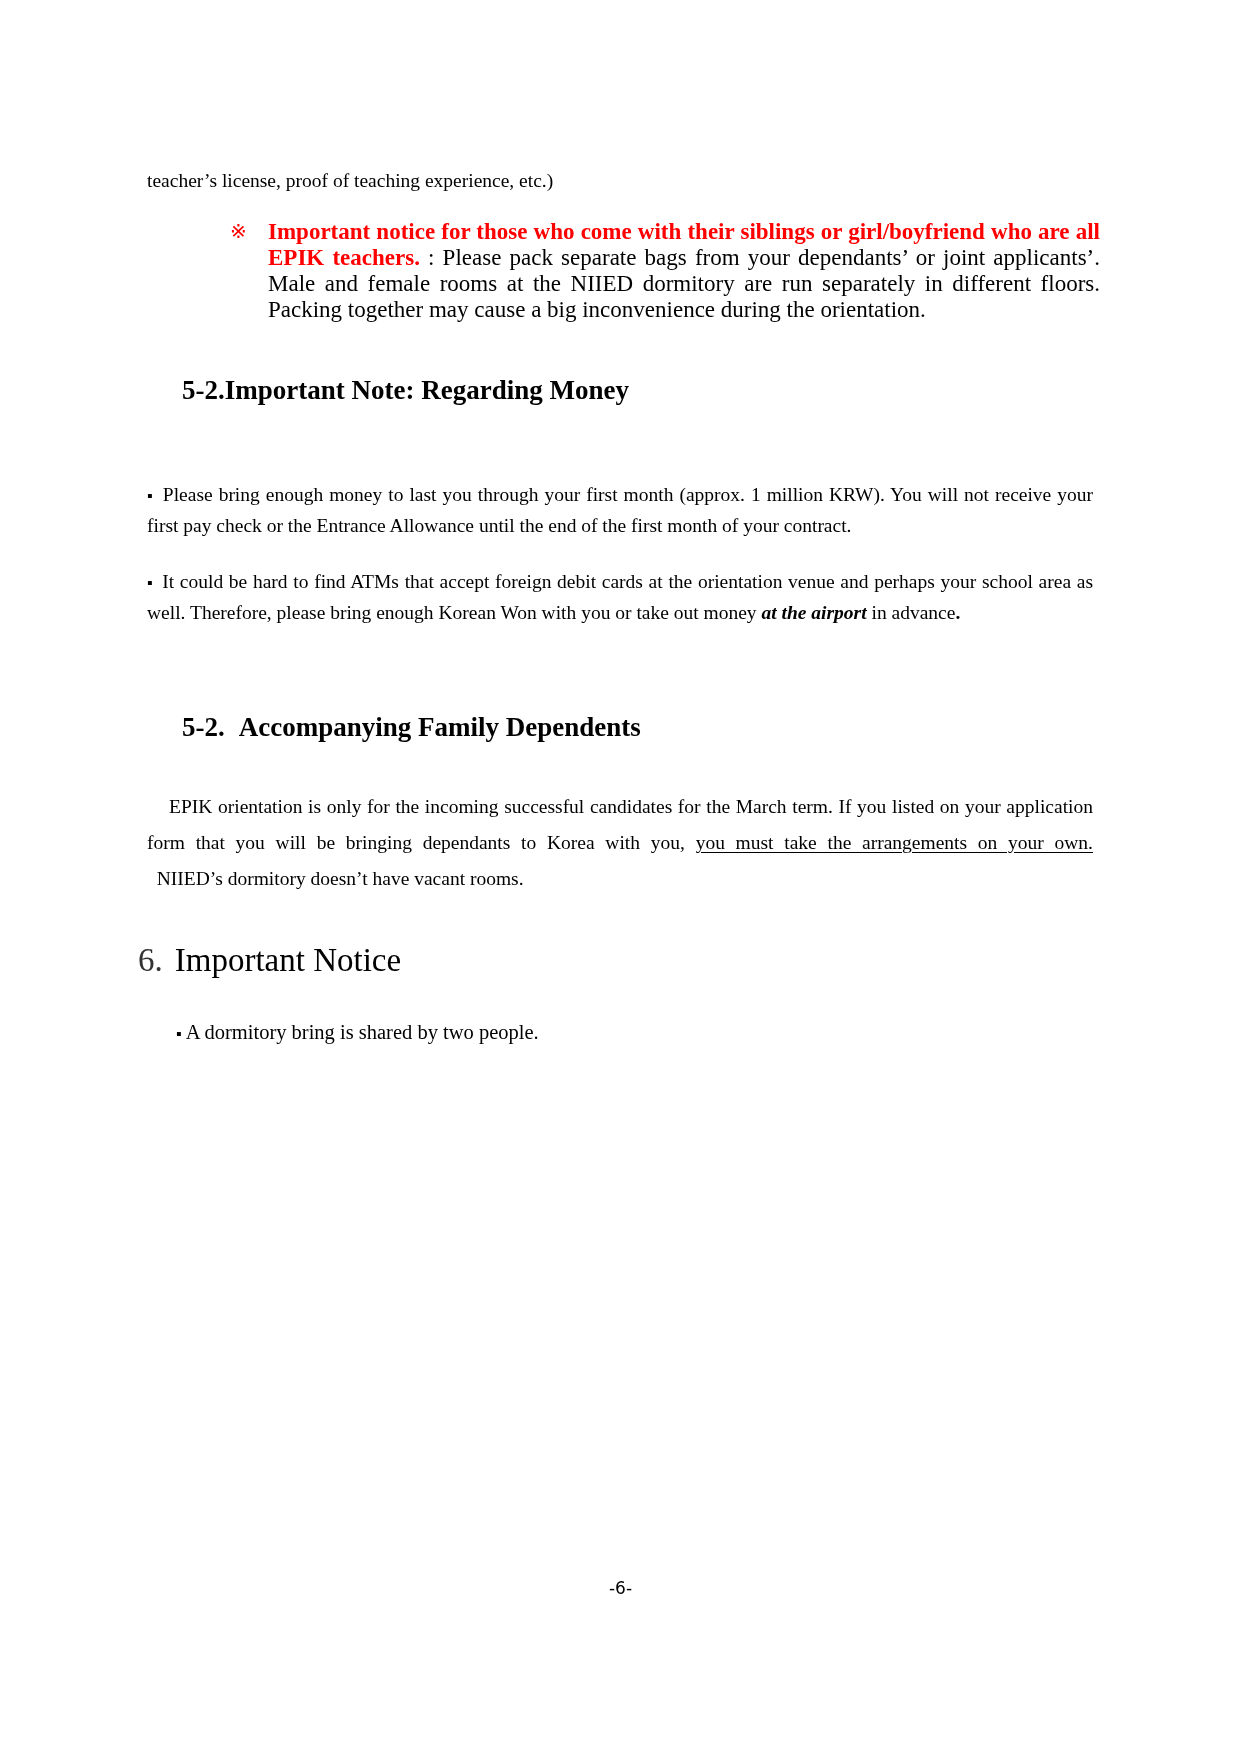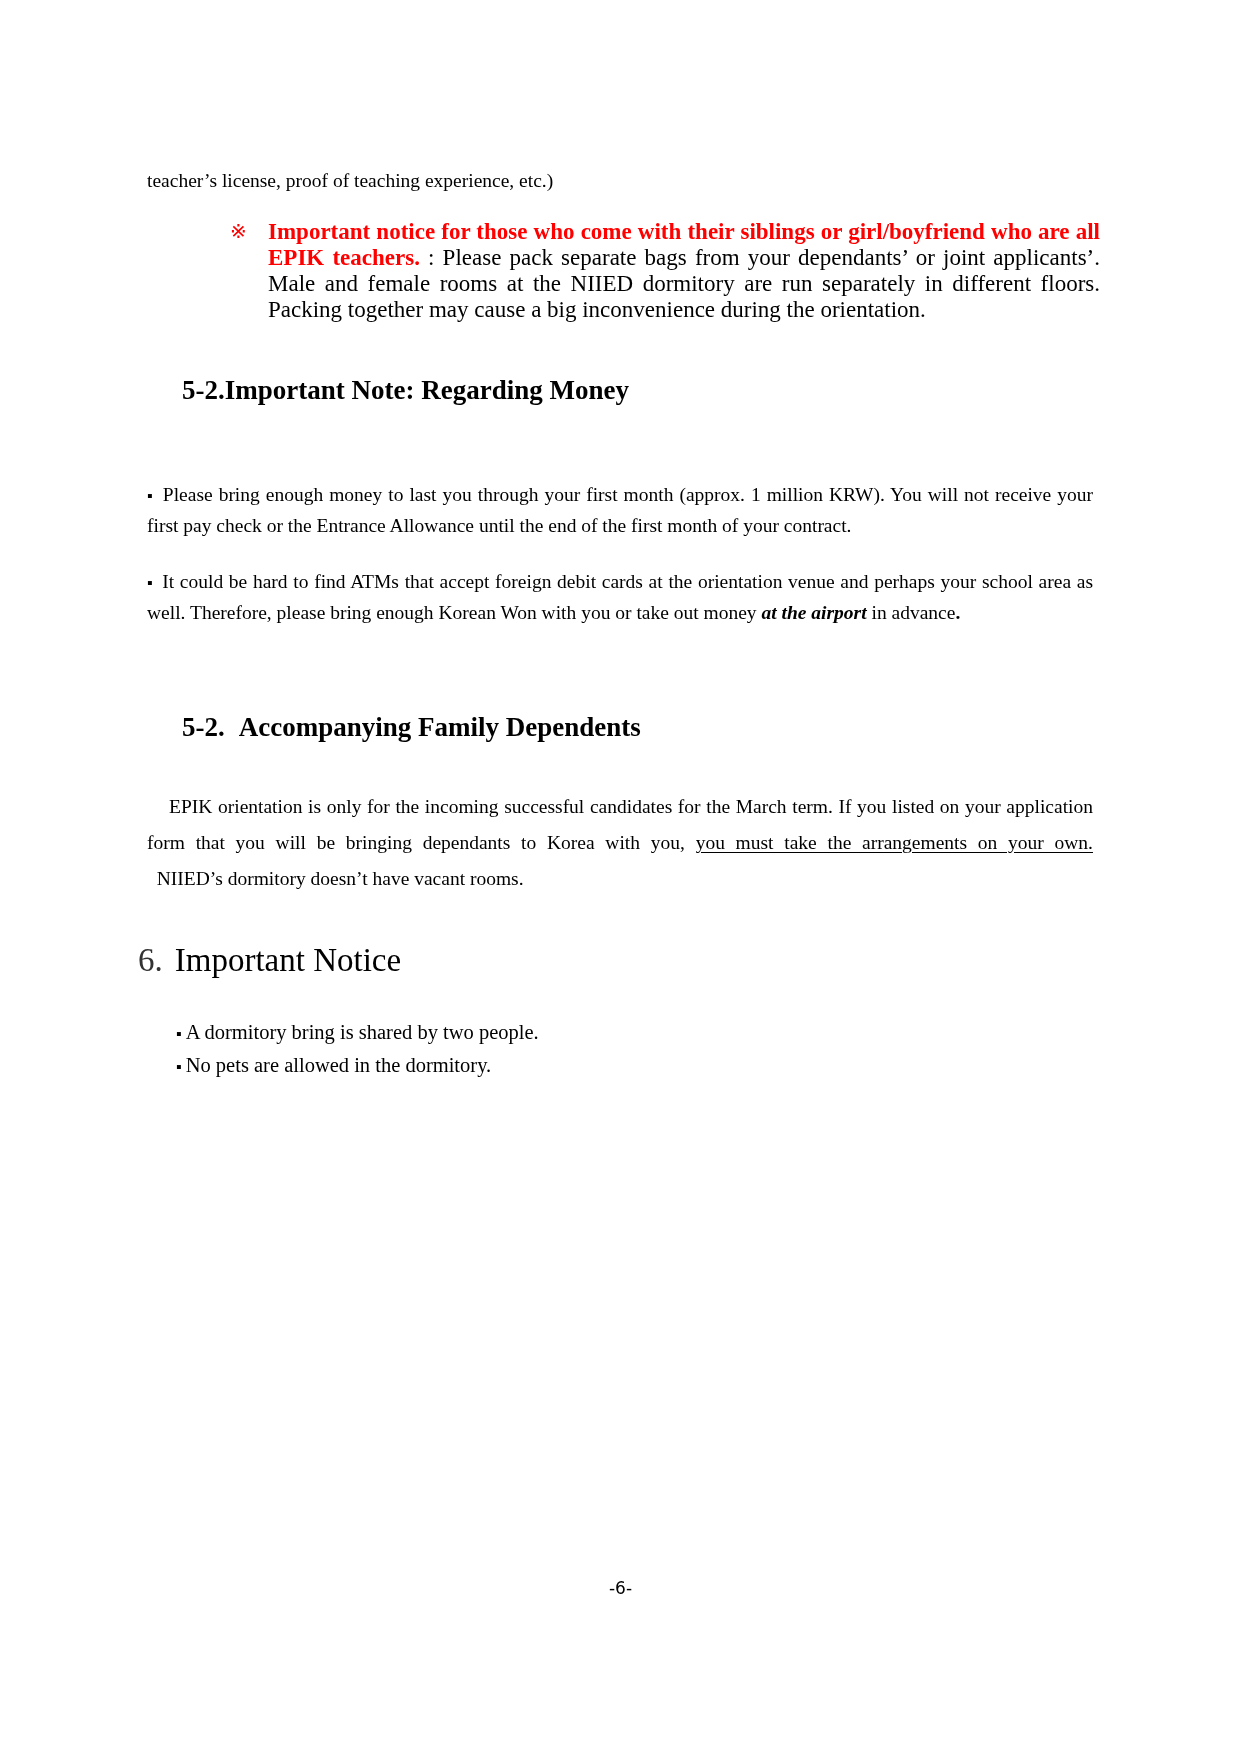--- a/index.html
+++ b/index.html
@@ -73,16 +73,15 @@
 </div>
 
 <div class="abs para family-para"><span style="display:inline-block;width:22px;"></span><span>EPIK orientation is only for the incoming successful candidates for the March term. If you listed on your application form that you will be bringing dependants to Korea with you, </span><span class="u">you must take the arrangements on your own.</span><span style="white-space:pre;">  NIIED’s dormitory doesn’t have vacant rooms.</span></div>
 
 <div class="abs h1" style="left:138px; top:942px;">
   <span class="num">6.</span><span style="display:inline-block;width:12px;"></span><span>Important Notice</span>
 </div>
 
 <div class="abs list">
   <div class="item"><span>A dormitory bring is shared by two people.</span></div>
-  <div class="item"><span>No pets are allowed in the dormitory.</span></div>
 </div>
 
 <div class="abs page-num">-6-</div>
 
 </body></html>

